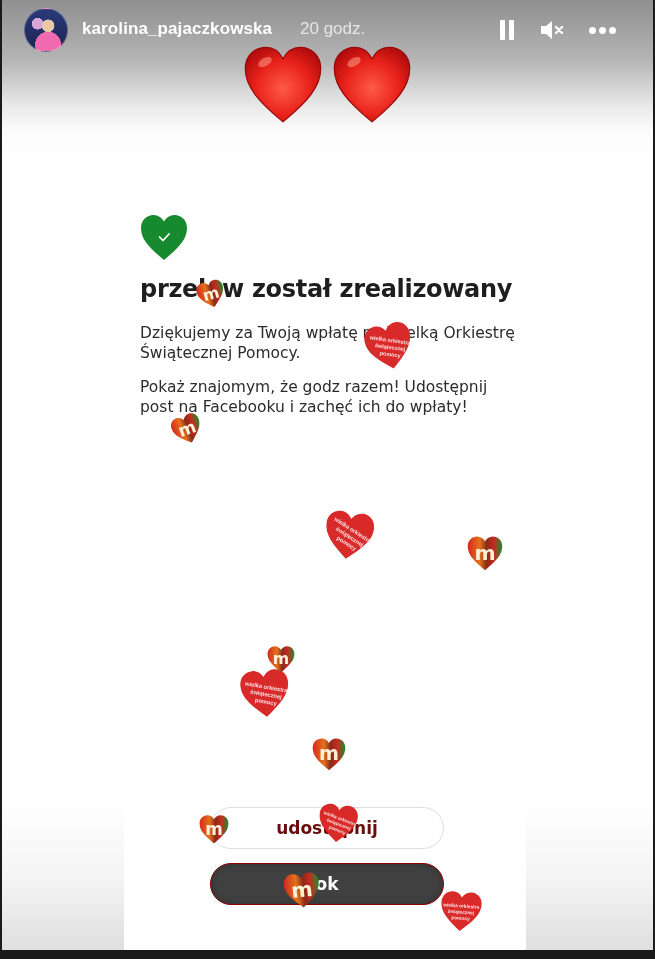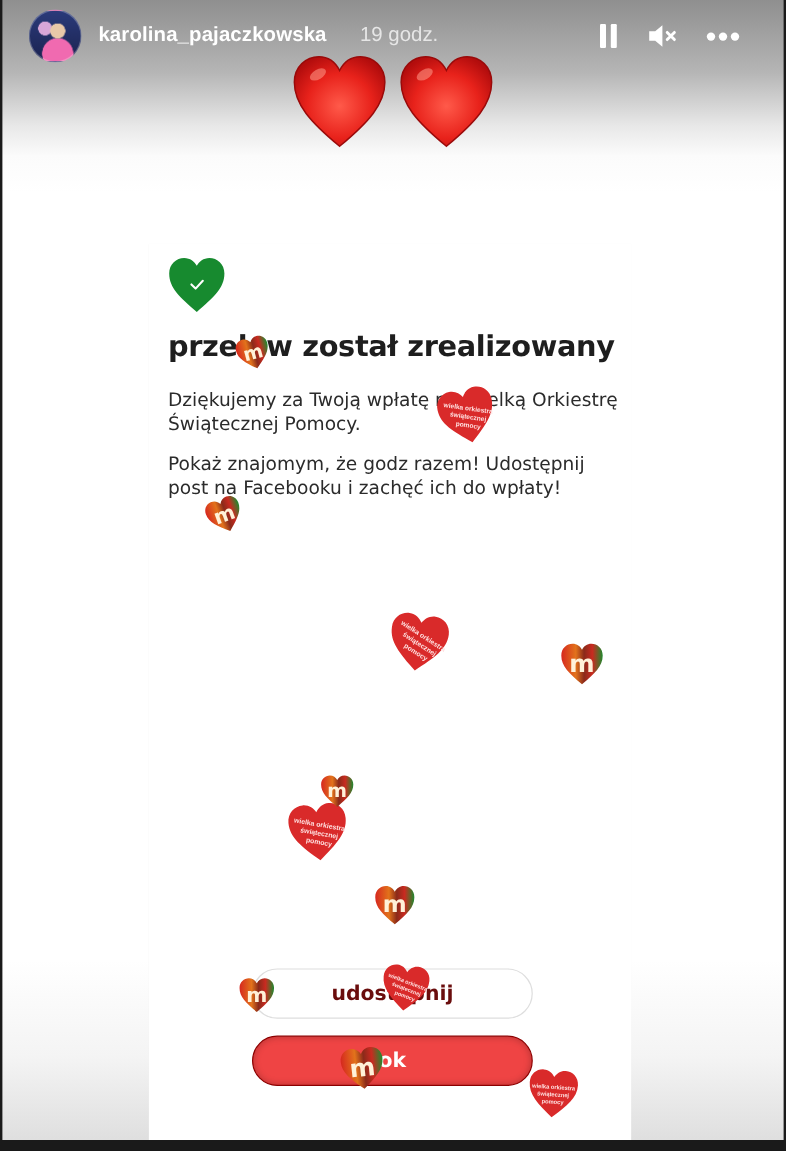--- a/index.html
+++ b/index.html
@@ -57,35 +57,35 @@
     }
     .para.p1 { top: 120px; }
     .para.p2 { top: 174px; }
 
     .btn {
       position: absolute; left: 86px; width: 234px; height: 42px; border-radius: 21px;
       display: flex; align-items: center; justify-content: center; font-size: 17px; cursor: pointer;
       font-family: "DejaVu Sans", sans-serif; font-weight: bold;
     }
     .btn-share { top: 604px; background: #fff; border: 1.5px solid #dedede; color: #6a0d0d; }
-    .btn-ok { top: 660px; background: #ef4444; color: #ffffff; border: 1px solid #8b0000; box-shadow: inset 0 0 6px rgba(0,0,0,0.25); }
+    .btn-ok { top: 660px; background: #404040; color: #ffffff; border: 1px solid #8b0000; box-shadow: inset 0 0 6px rgba(0,0,0,0.25); }
 
     
     .sticker { position: absolute; pointer-events: none; }
     .wosp-heart svg, .m-heart svg { display: block; width: 100%; height: 100%; }
   </style>
 </head>
 <body>
 
 <div class="story">
 
   <div class="header">
     <div class="avatar"></div>
     <span class="username">karolina_pajaczkowska</span>
-    <span class="timestamp">19 godz.</span>
+    <span class="timestamp">20 godz.</span>
 
     <div class="ctrl pause-btn">
       <span></span>
         <span></span>
     </div>
     <div class="ctrl mute-btn">
       <svg width="26" height="22" viewBox="0 0 26 22">
         <path d="M2 7 H7 L13 2 V20 L7 15 H2 Z" fill="#fff"></path>
         <path d="M17 8 L23 14 M23 8 L17 14" stroke="#fff" stroke-width="2.4" stroke-linecap="round"></path>
       </svg>

